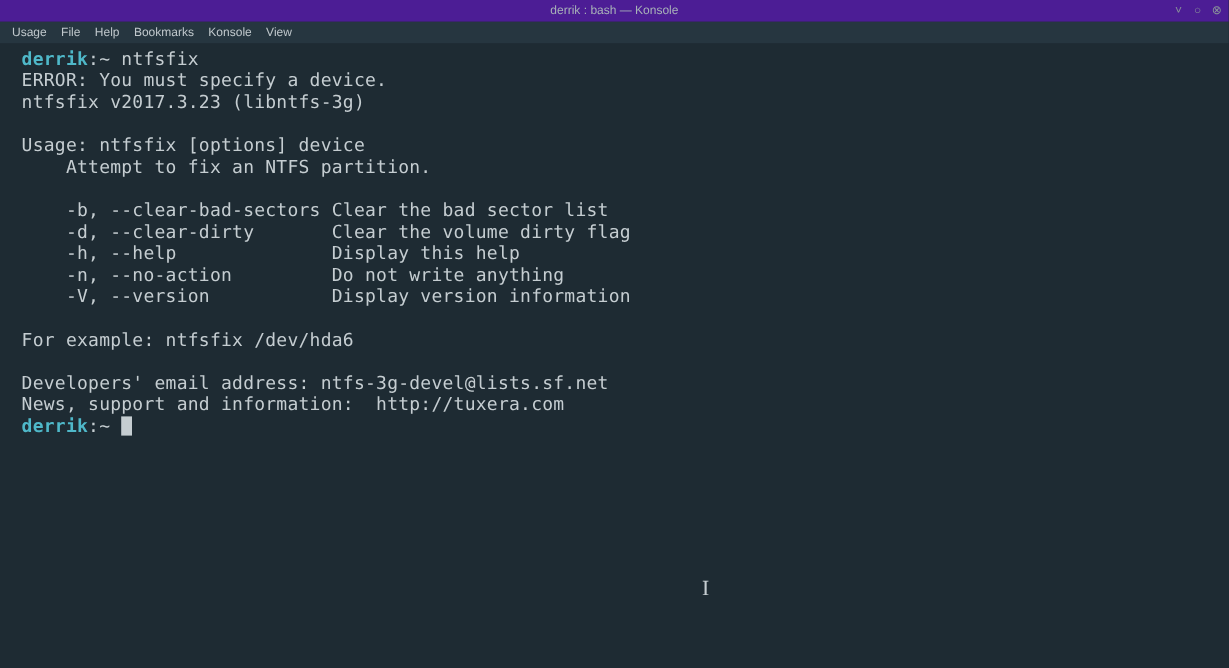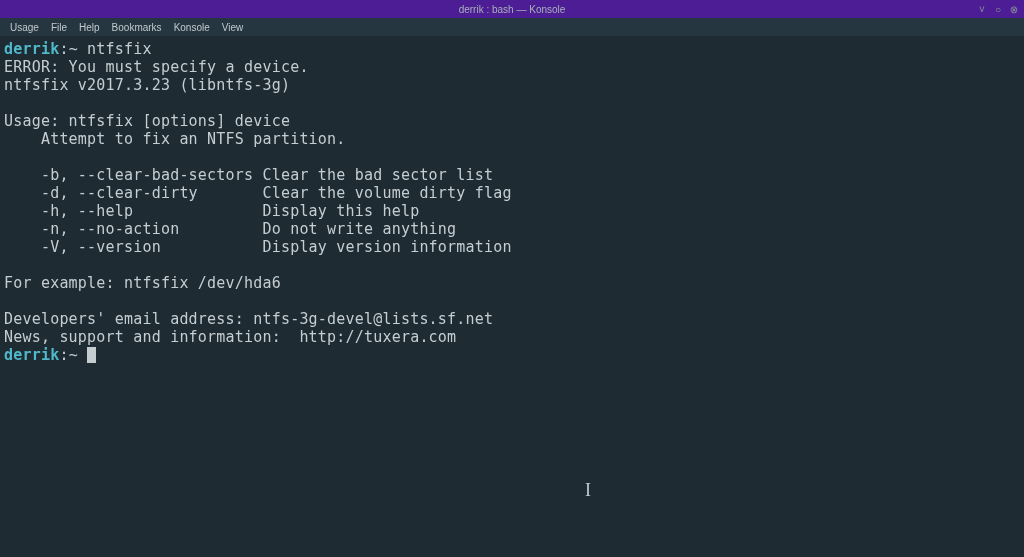--- a/index.html
+++ b/index.html
@@ -57,21 +57,21 @@
       gap: 0;
       font-family: sans-serif;
     }
     .menu-item {
       color: #c0c8cc;
       font-size: 10px;
       padding: 2px 6px;
       cursor: pointer;
     }
     .terminal {
-      padding: 4px 4px;
+      padding: 4px 18px;
       font-size: 15px;
       line-height: 1.2;
       color: #c5cdd1;
       white-space: pre;
       font-family: "DejaVu Sans Mono", "Liberation Mono", monospace;
       letter-spacing: 0.2px;
     }
     .prompt-user {
       color: #4fb8c9;
       font-weight: bold;

